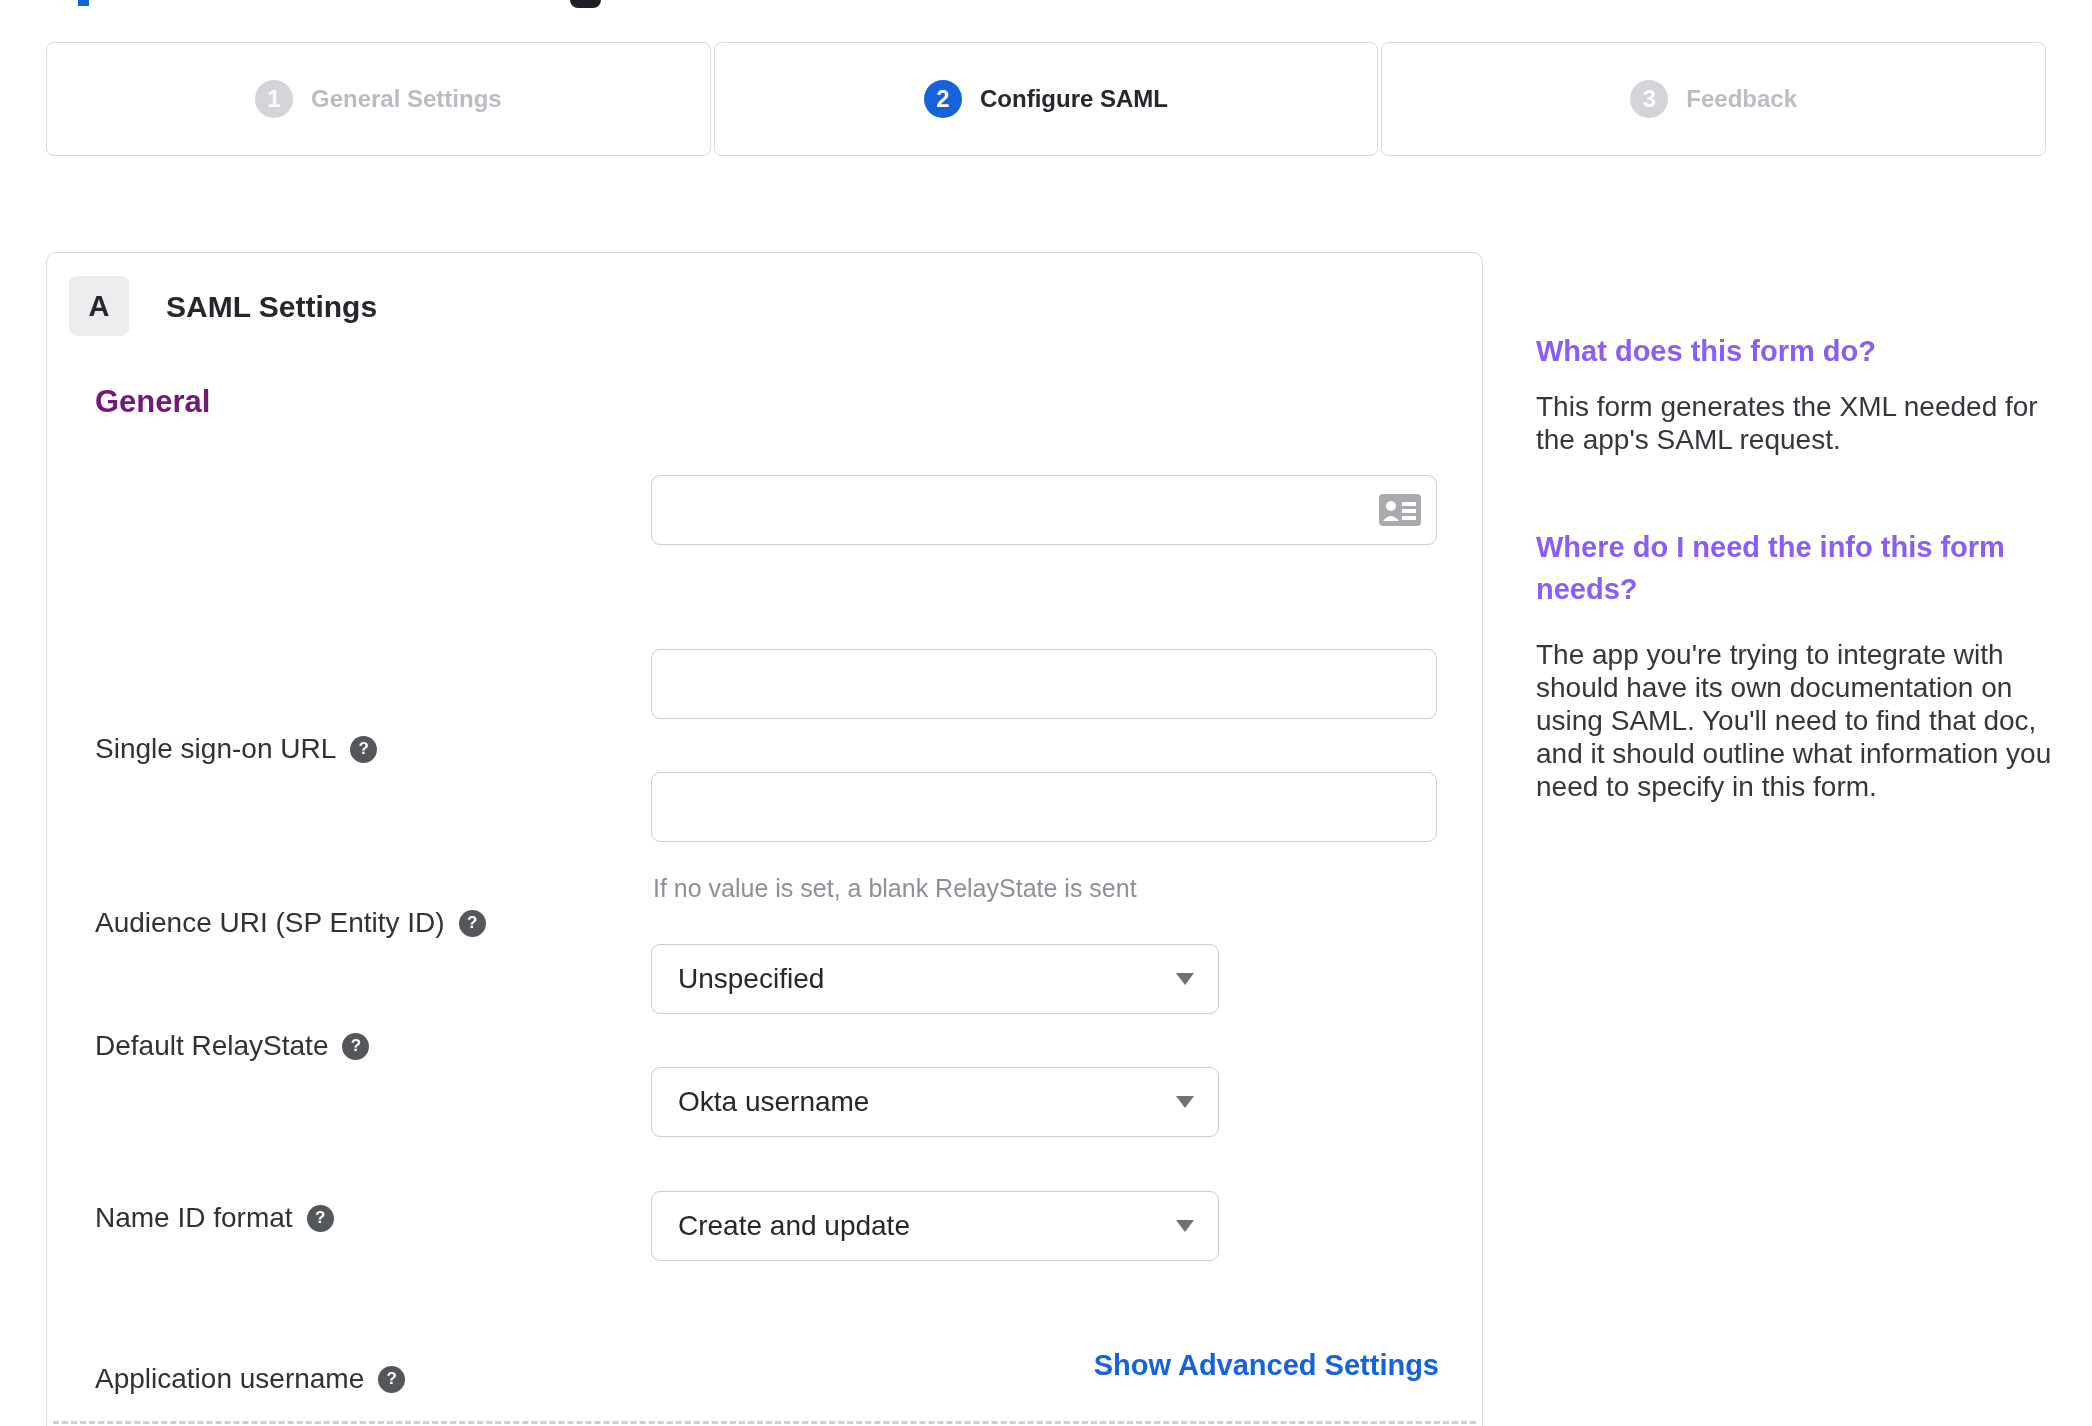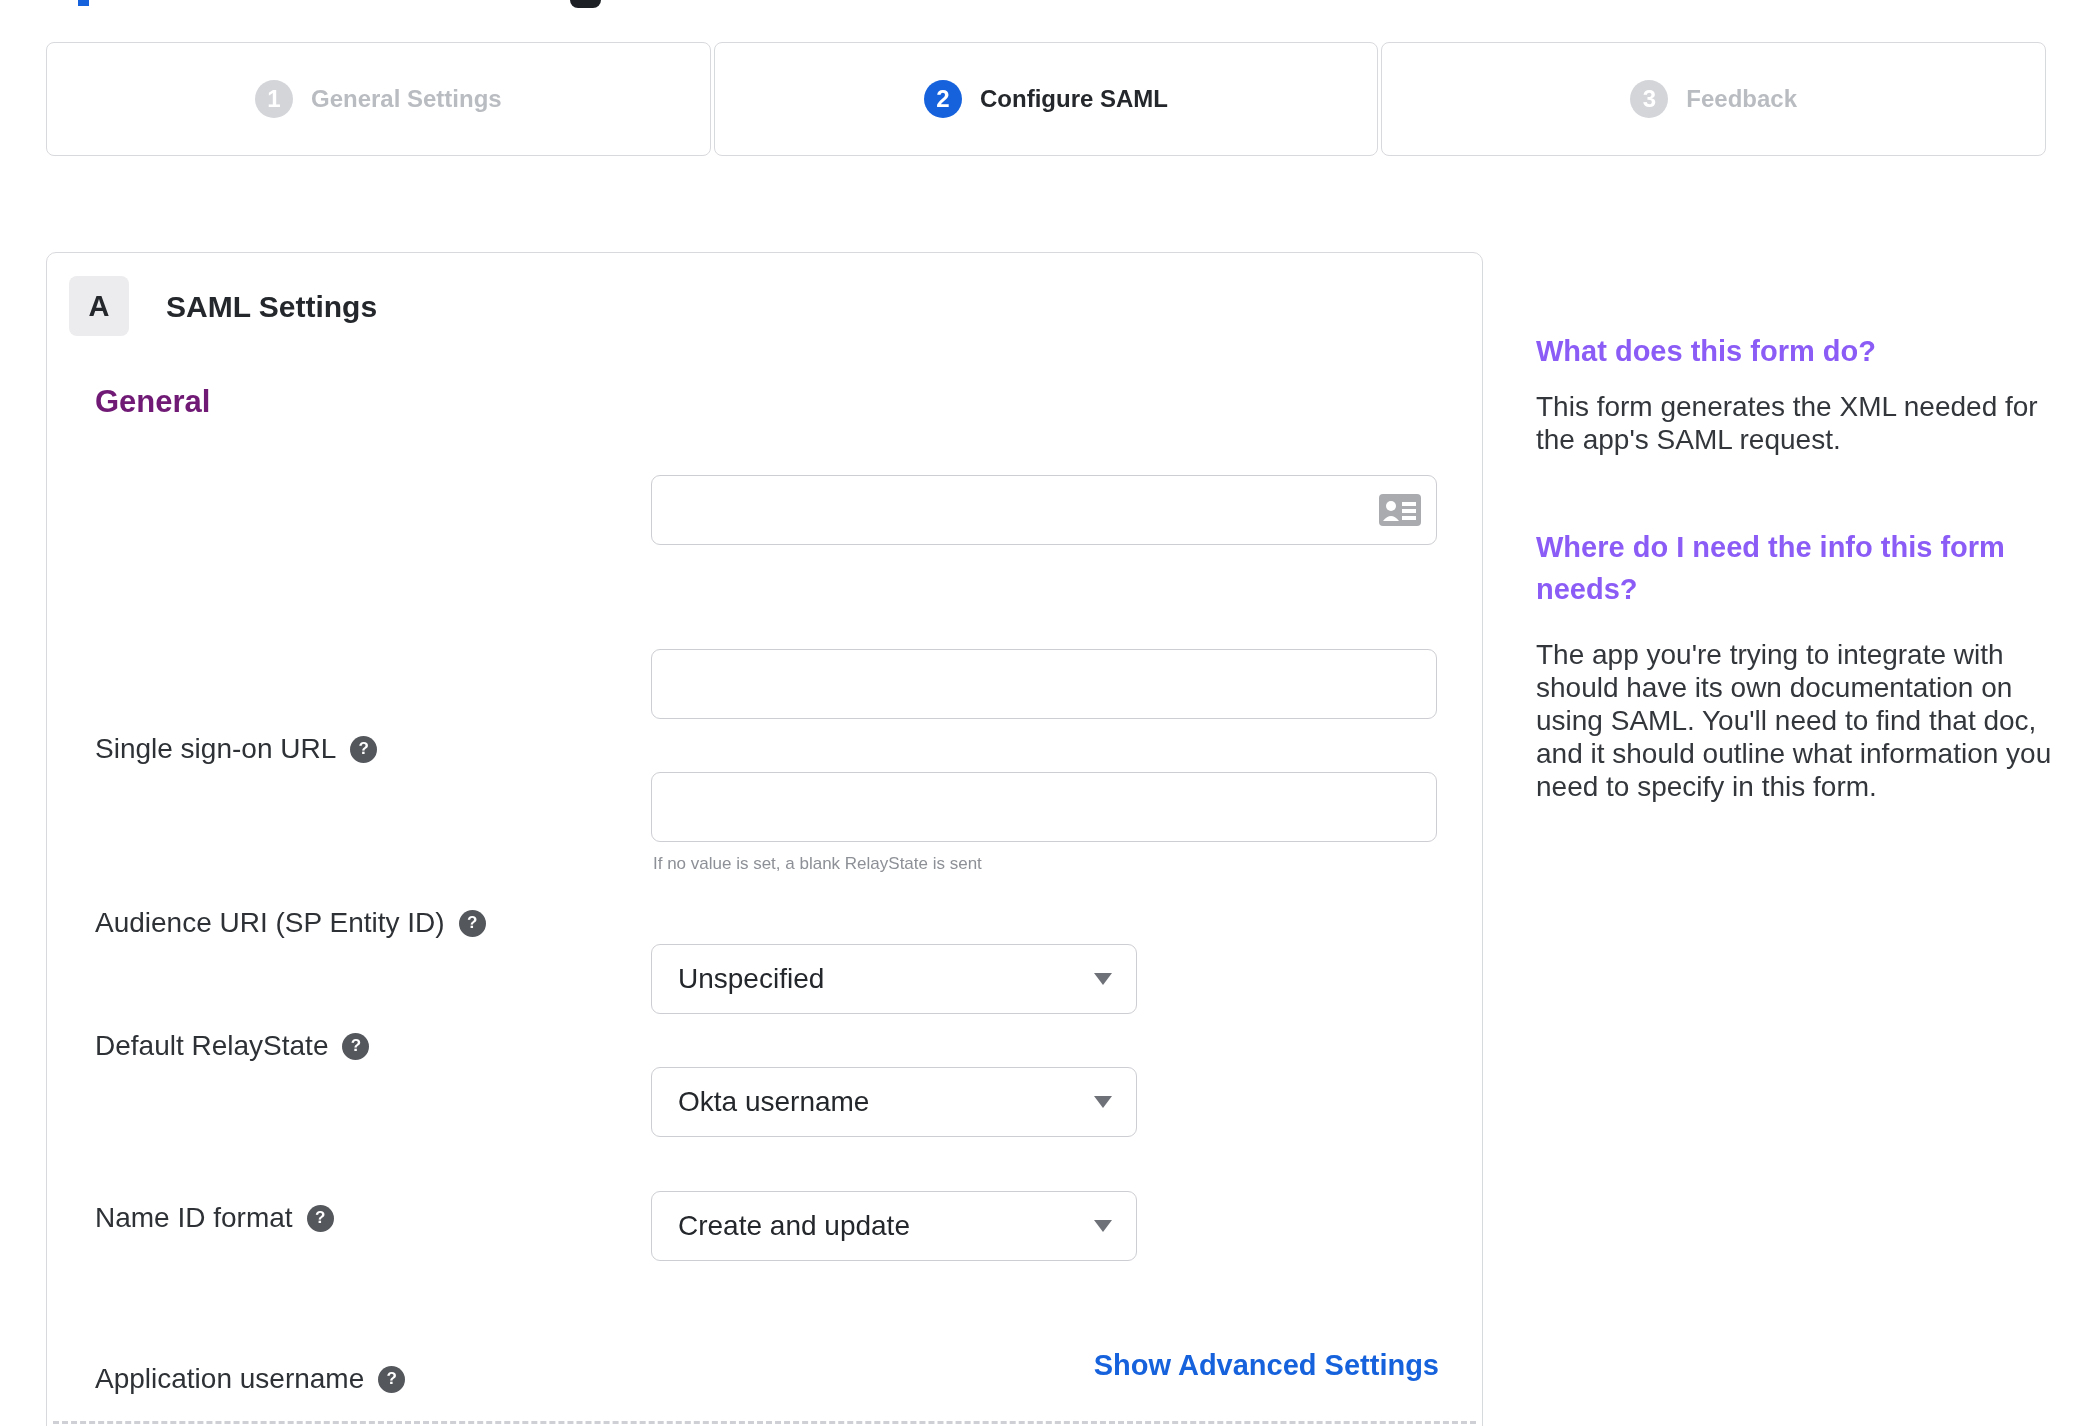--- a/index.html
+++ b/index.html
@@ -41,23 +41,23 @@
                 color:#2e3236; outline:none; font-family:inherit; }
   .input-wrap { position:absolute; left:604px; width:786px; height:70px; }
   .input-wrap .text-input { left:0; top:0; width:100%; height:100%; position:absolute; }
   .card-icon { position:absolute; right:16px; top:19px; width:42px; height:32px; }
 
   .checkbox-row { position:absolute; left:609px; top:310px; display:flex; align-items:center; gap:22px; }
   .checkbox { width:37px; height:37px; background:#1662dd; border-radius:9px;
               display:flex; align-items:center; justify-content:center; }
   .checkbox-label { font-size:28px; color:#24272b; }
 
-  .hint { position:absolute; left:606px; font-size:17px; color:#8d9096; }
+  .hint { position:absolute; left:606px; font-size:25px; color:#8d9096;margin-top:20px; }
 
-  .select { position:absolute; left:604px; width:486px; height:70px; border:1.5px solid #cdced3;
+  .select { position:absolute; left:604px; width:568px; height:70px; border:1.5px solid #cdced3;
             border-radius:9px; background:#fff; display:flex; align-items:center; padding:0 24px 0 26px;
             font-size:28px; color:#24272b; cursor:default; }
   .select .caret { margin-left:auto; width:0; height:0; border-left:9px solid transparent;
                    border-right:9px solid transparent; border-top:12px solid #6e7177; }
 
   .advanced-link { position:absolute; right:43px; top:1096px; font-size:29px; font-weight:bold;
                    color:#1662dd; text-decoration:none; }
   .dashed-divider { position:absolute; left:6px; right:6px; top:1168px; border-top:3px dashed #cfd0d5; }
 
   

